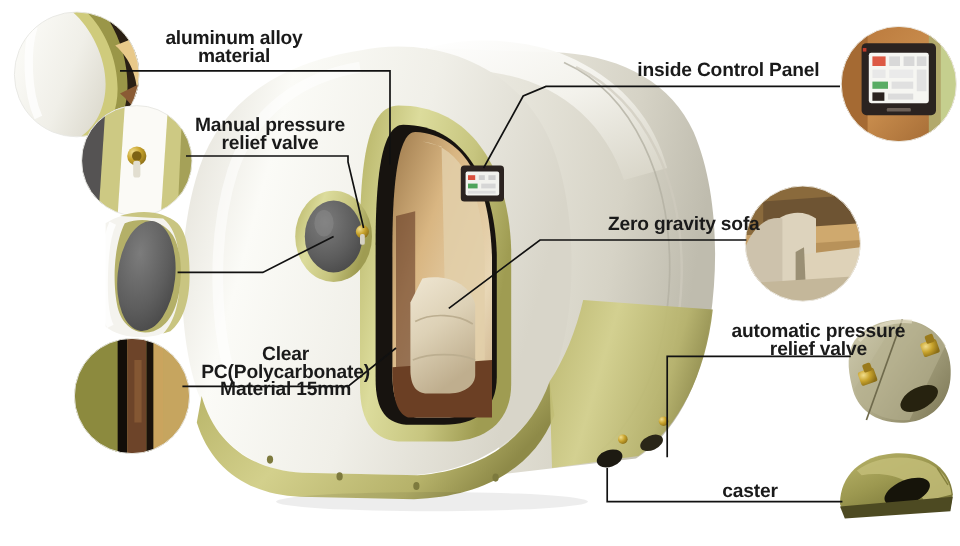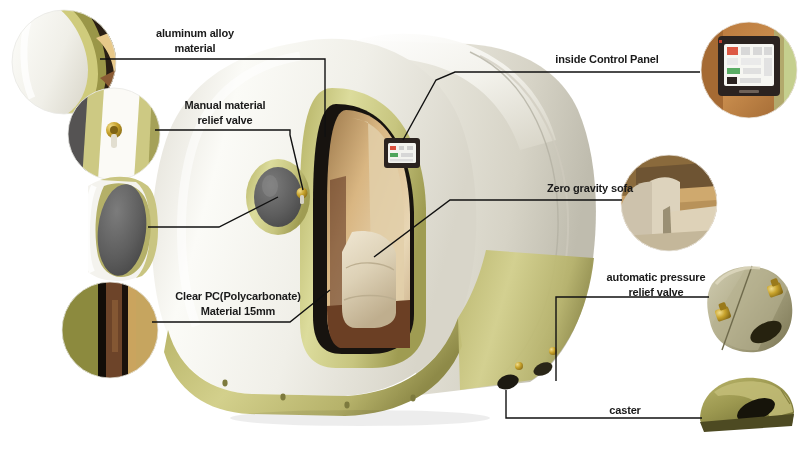--- a/index.html
+++ b/index.html
@@ -21,21 +21,21 @@
     position: absolute;
     left: 0;
     top: 0;
     width: 800px;
     height: 455px;
   }
   .callout-label {
     position: absolute;
     text-align: center;
     color: #1a1a1a;
-    font-size: 11px;
+    font-size: 16px;
     line-height: 14.5px;
     font-weight: 600;
     letter-spacing: -0.15px;
     white-space: pre-line;
     font-family: "Liberation Sans", sans-serif;
   }
   .watermark {
     position: absolute;
     left: 0;
     top: 324px;
@@ -370,30 +370,30 @@
 
       <path d="M709 297 L556 297 L556 381"></path>
 
       <path d="M702 418 L506 418 L506 390"></path>
     </g>
   </svg>
 
   <div class="callout-label" style="left:120px; top:26px; width:150px;">aluminum alloy
 material</div>
 
-  <div class="callout-label" style="left:150px; top:98px; width:150px;">Manual material
+  <div class="callout-label" style="left:150px; top:98px; width:150px;">Manual pressure
 relief valve</div>
 
 
   <div class="callout-label" style="left:148px; top:289px; width:180px;">Clear PC(Polycarbonate)
 Material 15mm</div>
 
   <div class="callout-label" style="left:522px; top:52px; width:170px;">inside Control Panel</div>
 
   <div class="callout-label" style="left:483px; top:181px; width:150px;text-align:right;">Zero gravity sofa</div>
 
-  <div class="callout-label" style="left:571px; top:270px; width:170px;">automatic pressure
+  <div class="callout-label" style="left:597px; top:270px; width:170px;">automatic pressure
 relief valve</div>
 
   <div class="callout-label" style="left:580px; top:403px; width:90px;">caster</div>
 
 
 </div>
 
 </body></html>

